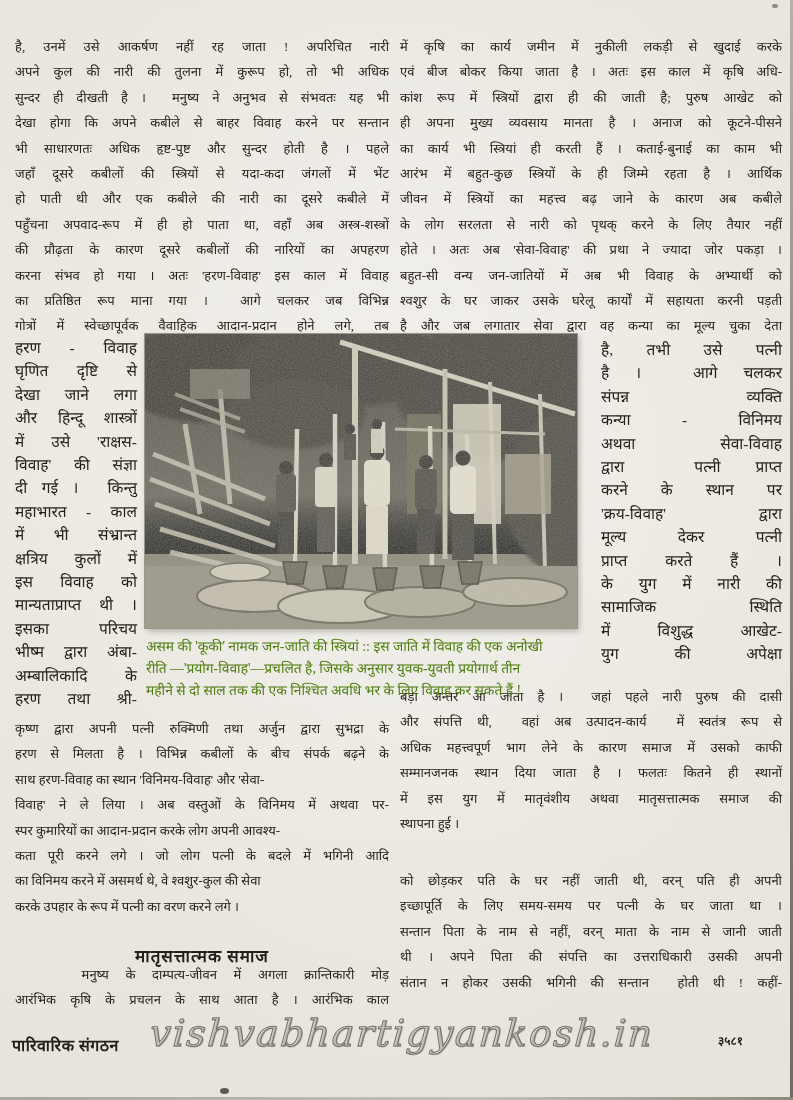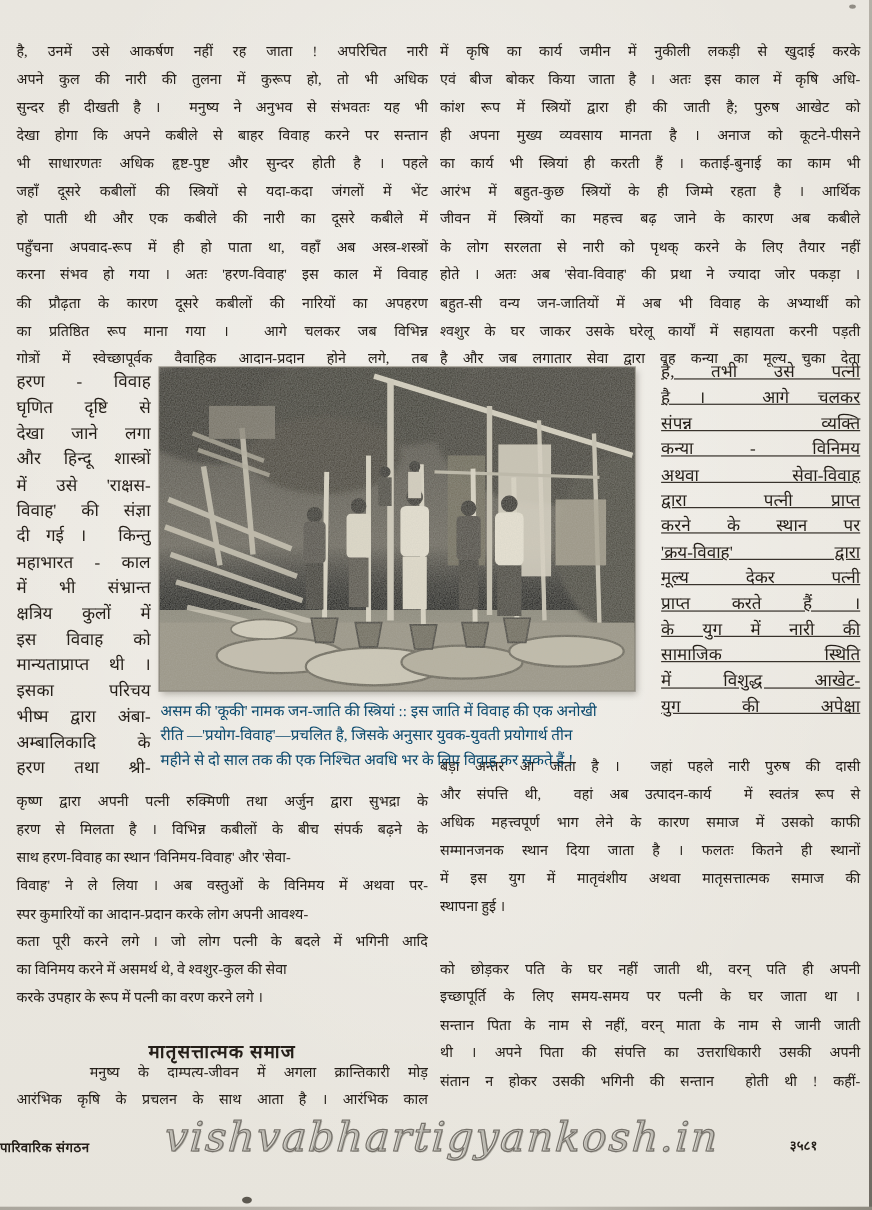--- a/index.html
+++ b/index.html
@@ -9,26 +9,26 @@
       radial-gradient(ellipse at 50% 40%, rgba(255,255,255,.35), rgba(0,0,0,0) 70%),
       linear-gradient(180deg,#e9e6df 0%, #ece9e2 45%, #e7e4dc 100%);
     font-family:"Liberation Serif","DejaVu Serif",serif;
     color:#241e18;
   }
   .block{position:absolute;}
   .tline{white-space:pre-wrap;}
   .tline.j{text-align:justify;text-align-last:justify;}
   .wide{font-size:13px;line-height:25.4px;font-weight:500;}
   .narrow{font-size:15.5px;line-height:23.4px;font-weight:500;}
-  .caption{font-size:13.8px;line-height:22px;color:#0c4a6e;}
+  .caption{font-size:13.8px;line-height:22px;color:#4d7c0f;}
   .heading{font-size:17px;font-weight:bold;text-align:center;letter-spacing:1px;margin-top:12px;}
   .photo-frame{position:absolute;left:145px;top:334px;width:432px;height:294px;
     background:#6a675e;box-shadow:0 0 0 1px #9a968c, 2px 3px 6px rgba(60,55,45,.35);}
   .photo-frame svg{display:block;width:100%;height:100%;}
-  .footer-left{position:absolute;left:0;top:1034px;font-size:12px;font-weight:bold;letter-spacing:.5px;font-family:Liberation Serif, serif;}
+  .footer-left{position:absolute;left:12px;top:1034px;font-size:16px;font-weight:bold;letter-spacing:.5px;font-family:Liberation Serif, serif;}
   .page-number{position:absolute;left:718px;top:1032px;font-size:12px;font-weight:bold;}
   .watermark{
     position:absolute;left:150px;top:1012px;width:480px;text-align:center;
     font-family:"DejaVu Serif","Liberation Serif",serif;
     font-style:italic;font-size:37px;letter-spacing:2px;
     color:rgba(235,233,226,.15);
     -webkit-text-stroke:1.1px #75716a;
     text-shadow:1px 1px 0 rgba(90,86,78,.35);
     transform:skewX(-4deg);
   }
@@ -44,22 +44,22 @@
 
 <div class="block wide" style="left:15px;top:34px;width:374px;">
     <div class="tline j">है, उनमें उसे आकर्षण नहीं रह जाता ! अपरिचित नारी</div>
     <div class="tline j">अपने कुल की नारी की तुलना में कुरूप हो, तो भी अधिक</div>
     <div class="tline j">सुन्दर ही दीखती है ।  मनुष्य ने अनुभव से संभवतः यह भी</div>
     <div class="tline j">देखा होगा कि अपने कबीले से बाहर विवाह करने पर सन्तान</div>
     <div class="tline j">भी साधारणतः अधिक हृष्ट-पुष्ट और सुन्दर होती है । पहले</div>
     <div class="tline j">जहाँ दूसरे कबीलों की स्त्रियों से यदा-कदा जंगलों में भेंट</div>
     <div class="tline j">हो पाती थी और एक कबीले की नारी का दूसरे कबीले में</div>
     <div class="tline j">पहुँचना अपवाद-रूप में ही हो पाता था, वहाँ अब अस्त्र-शस्त्रों</div>
+    <div class="tline j">की प्रौढ़ता के कारण दूसरे कबीलों की नारियों का अपहरण</div>
     <div class="tline j">करना संभव हो गया । अतः 'हरण-विवाह' इस काल में विवाह</div>
-    <div class="tline j">की प्रौढ़ता के कारण दूसरे कबीलों की नारियों का अपहरण</div>
     <div class="tline j">का प्रतिष्ठित रूप माना गया ।  आगे चलकर जब विभिन्न</div>
     <div class="tline j">गोत्रों में स्वेच्छापूर्वक वैवाहिक आदान-प्रदान होने लगे, तब</div>
   </div>
 
 <div class="block narrow" style="left:15px;top:336px;width:122px;">
     <div class="tline j">हरण - विवाह</div>
     <div class="tline j">घृणित दृष्टि से</div>
     <div class="tline j">देखा जाने लगा</div>
     <div class="tline j">और हिन्दू शास्त्रों</div>
     <div class="tline j">में उसे 'राक्षस-</div>
@@ -102,21 +102,21 @@
     <div class="tline j">का कार्य भी स्त्रियां ही करती हैं । कताई-बुनाई का काम भी</div>
     <div class="tline j">आरंभ में बहुत-कुछ स्त्रियों के ही जिम्मे रहता है । आर्थिक</div>
     <div class="tline j">जीवन में स्त्रियों का महत्त्व बढ़ जाने के कारण अब कबीले</div>
     <div class="tline j">के लोग सरलता से नारी को पृथक् करने के लिए तैयार नहीं</div>
     <div class="tline j">होते । अतः अब 'सेवा-विवाह' की प्रथा ने ज्यादा जोर पकड़ा ।</div>
     <div class="tline j">बहुत-सी वन्य जन-जातियों में अब भी विवाह के अभ्यार्थी को</div>
     <div class="tline j">श्वशुर के घर जाकर उसके घरेलू कार्यों में सहायता करनी पड़ती</div>
     <div class="tline j">है और जब लगातार सेवा द्वारा वह कन्या का मूल्य चुका देता</div>
   </div>
 
-<div class="block narrow" style="left:601px;top:327px;width:181px;text-decoration:underline;">
+<div class="block narrow" style="left:601px;top:338px;width:181px;">
     <div class="tline j">है, तभी उसे पत्नी</div>
     <div class="tline j">है ।  आगे चलकर</div>
     <div class="tline j">संपन्न      व्यक्ति</div>
     <div class="tline j">कन्या - विनिमय</div>
     <div class="tline j">अथवा सेवा-विवाह</div>
     <div class="tline j">द्वारा  पत्नी प्राप्त</div>
     <div class="tline j">करने के स्थान पर</div>
     <div class="tline j">'क्रय-विवाह' द्वारा</div>
     <div class="tline j">मूल्य देकर पत्नी</div>
     <div class="tline j">प्राप्त करते हैं ।</div>

